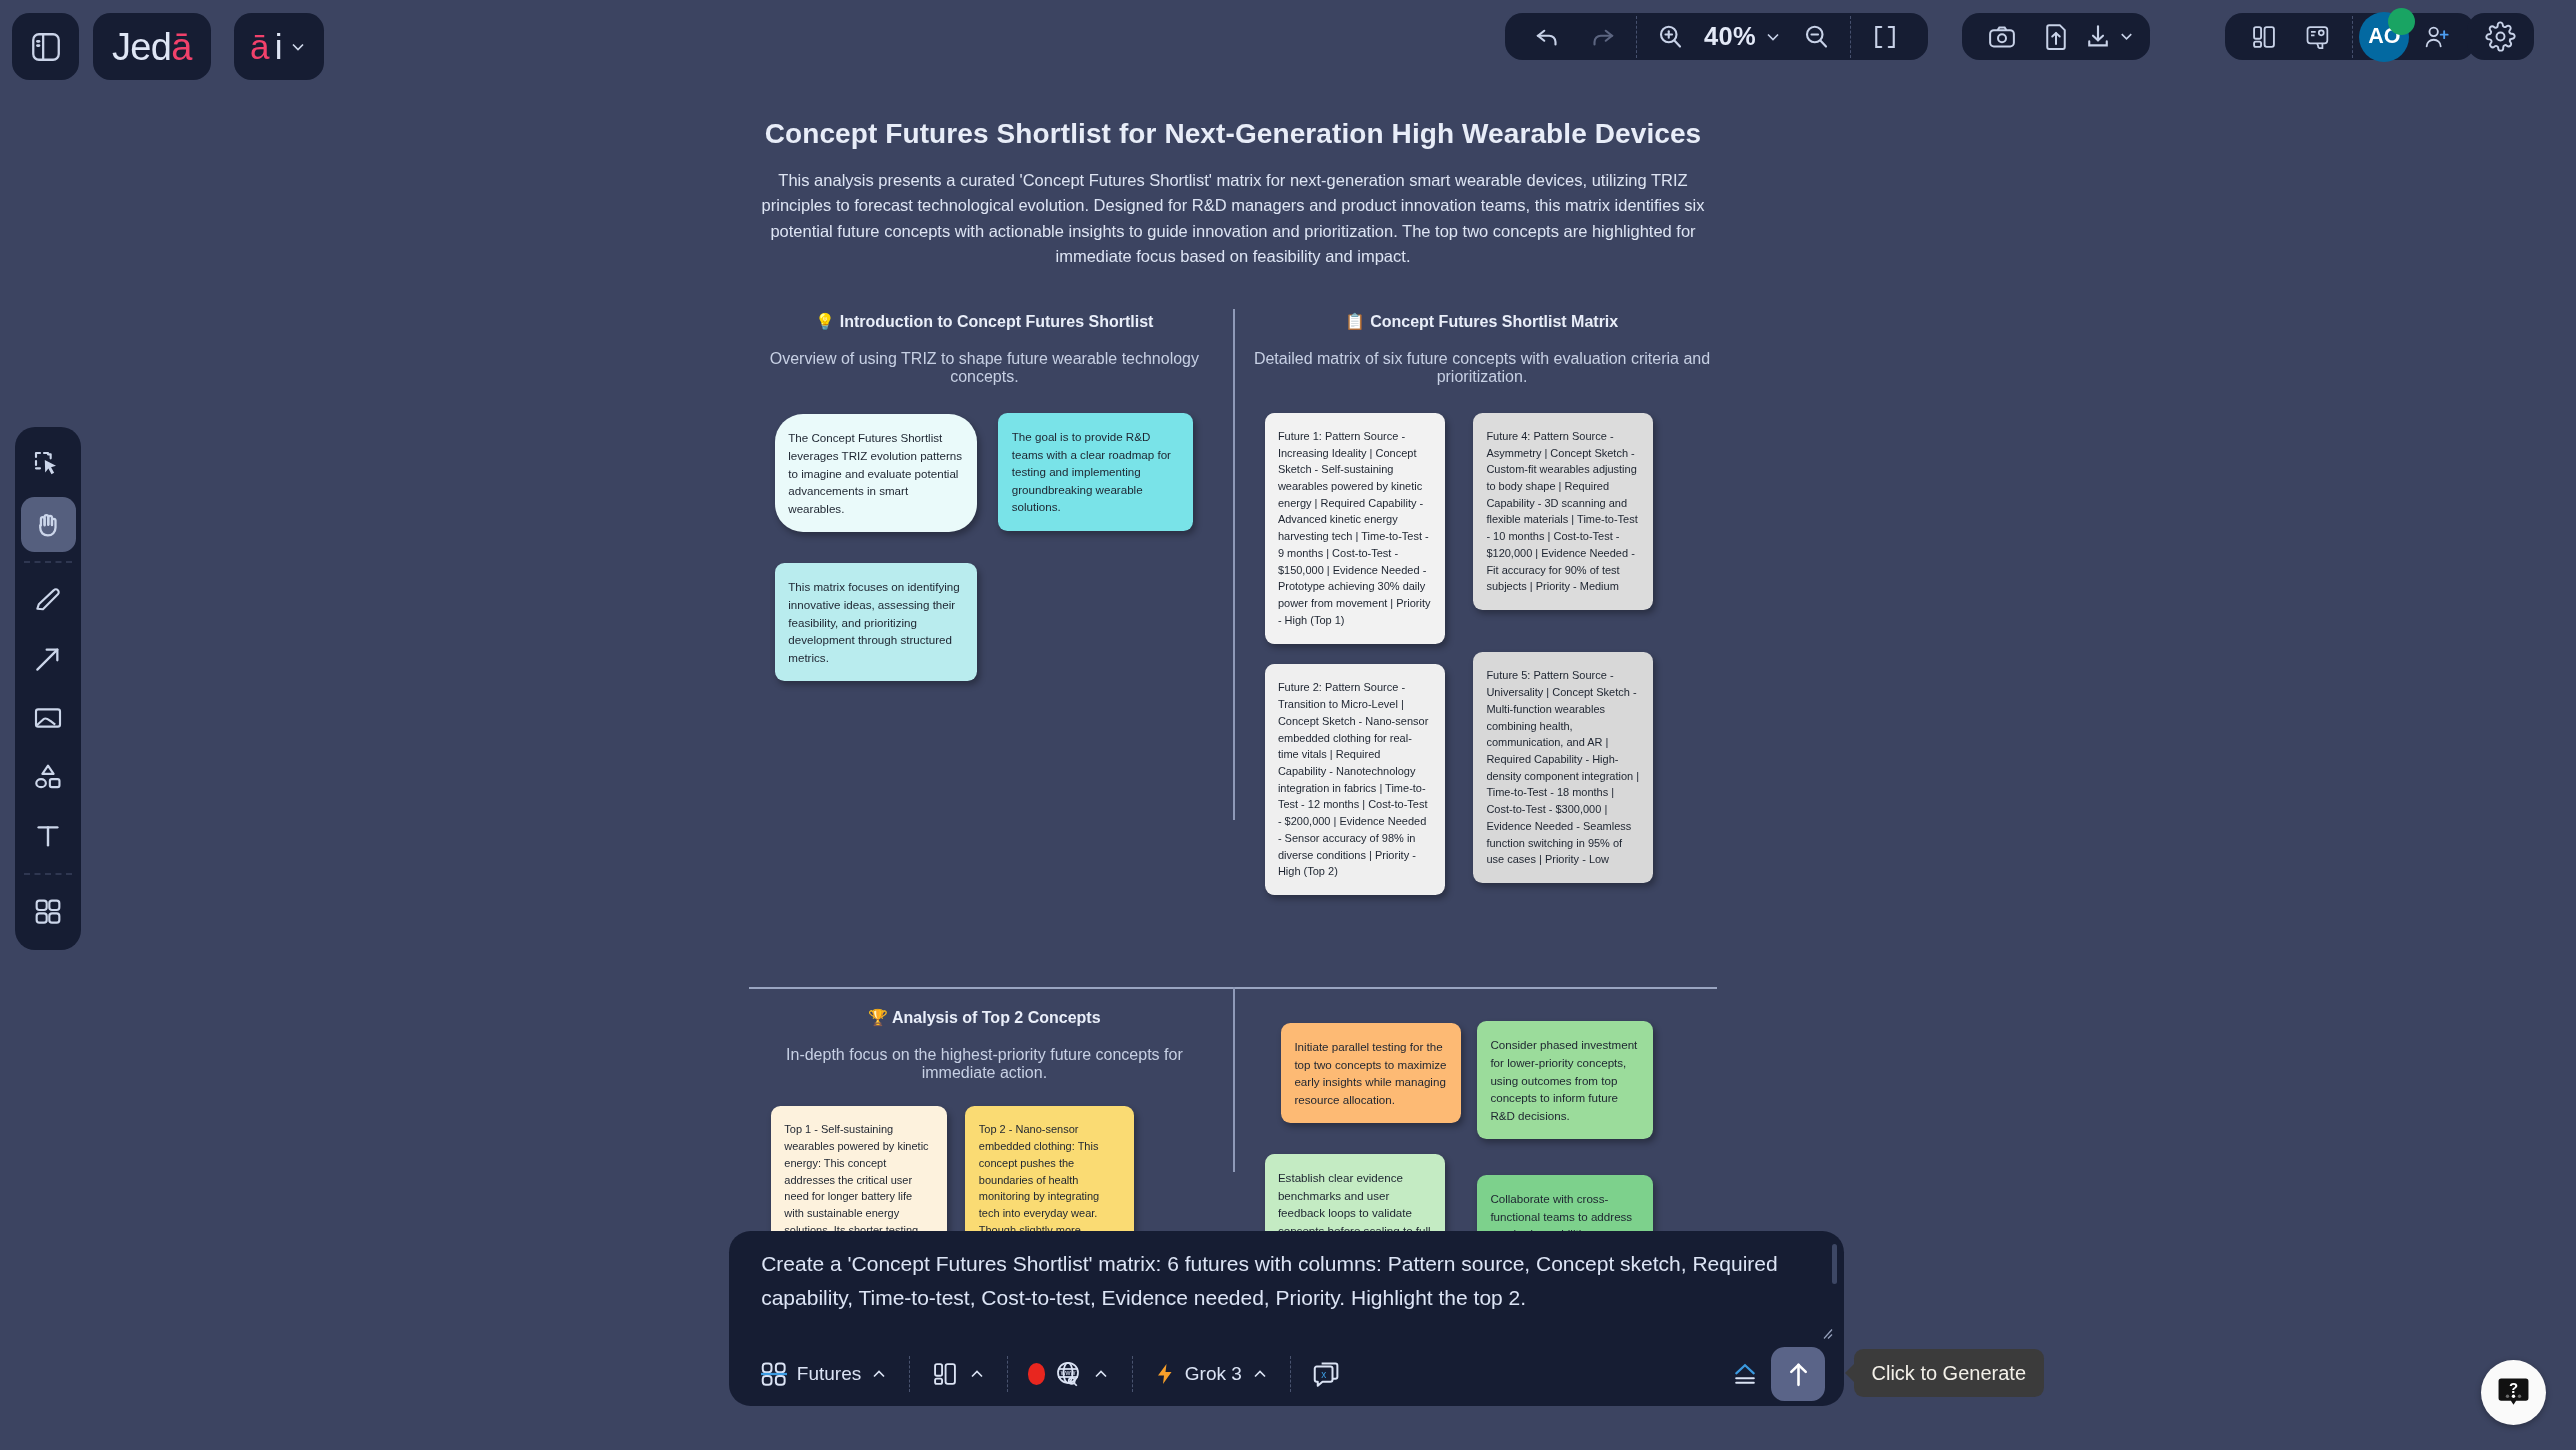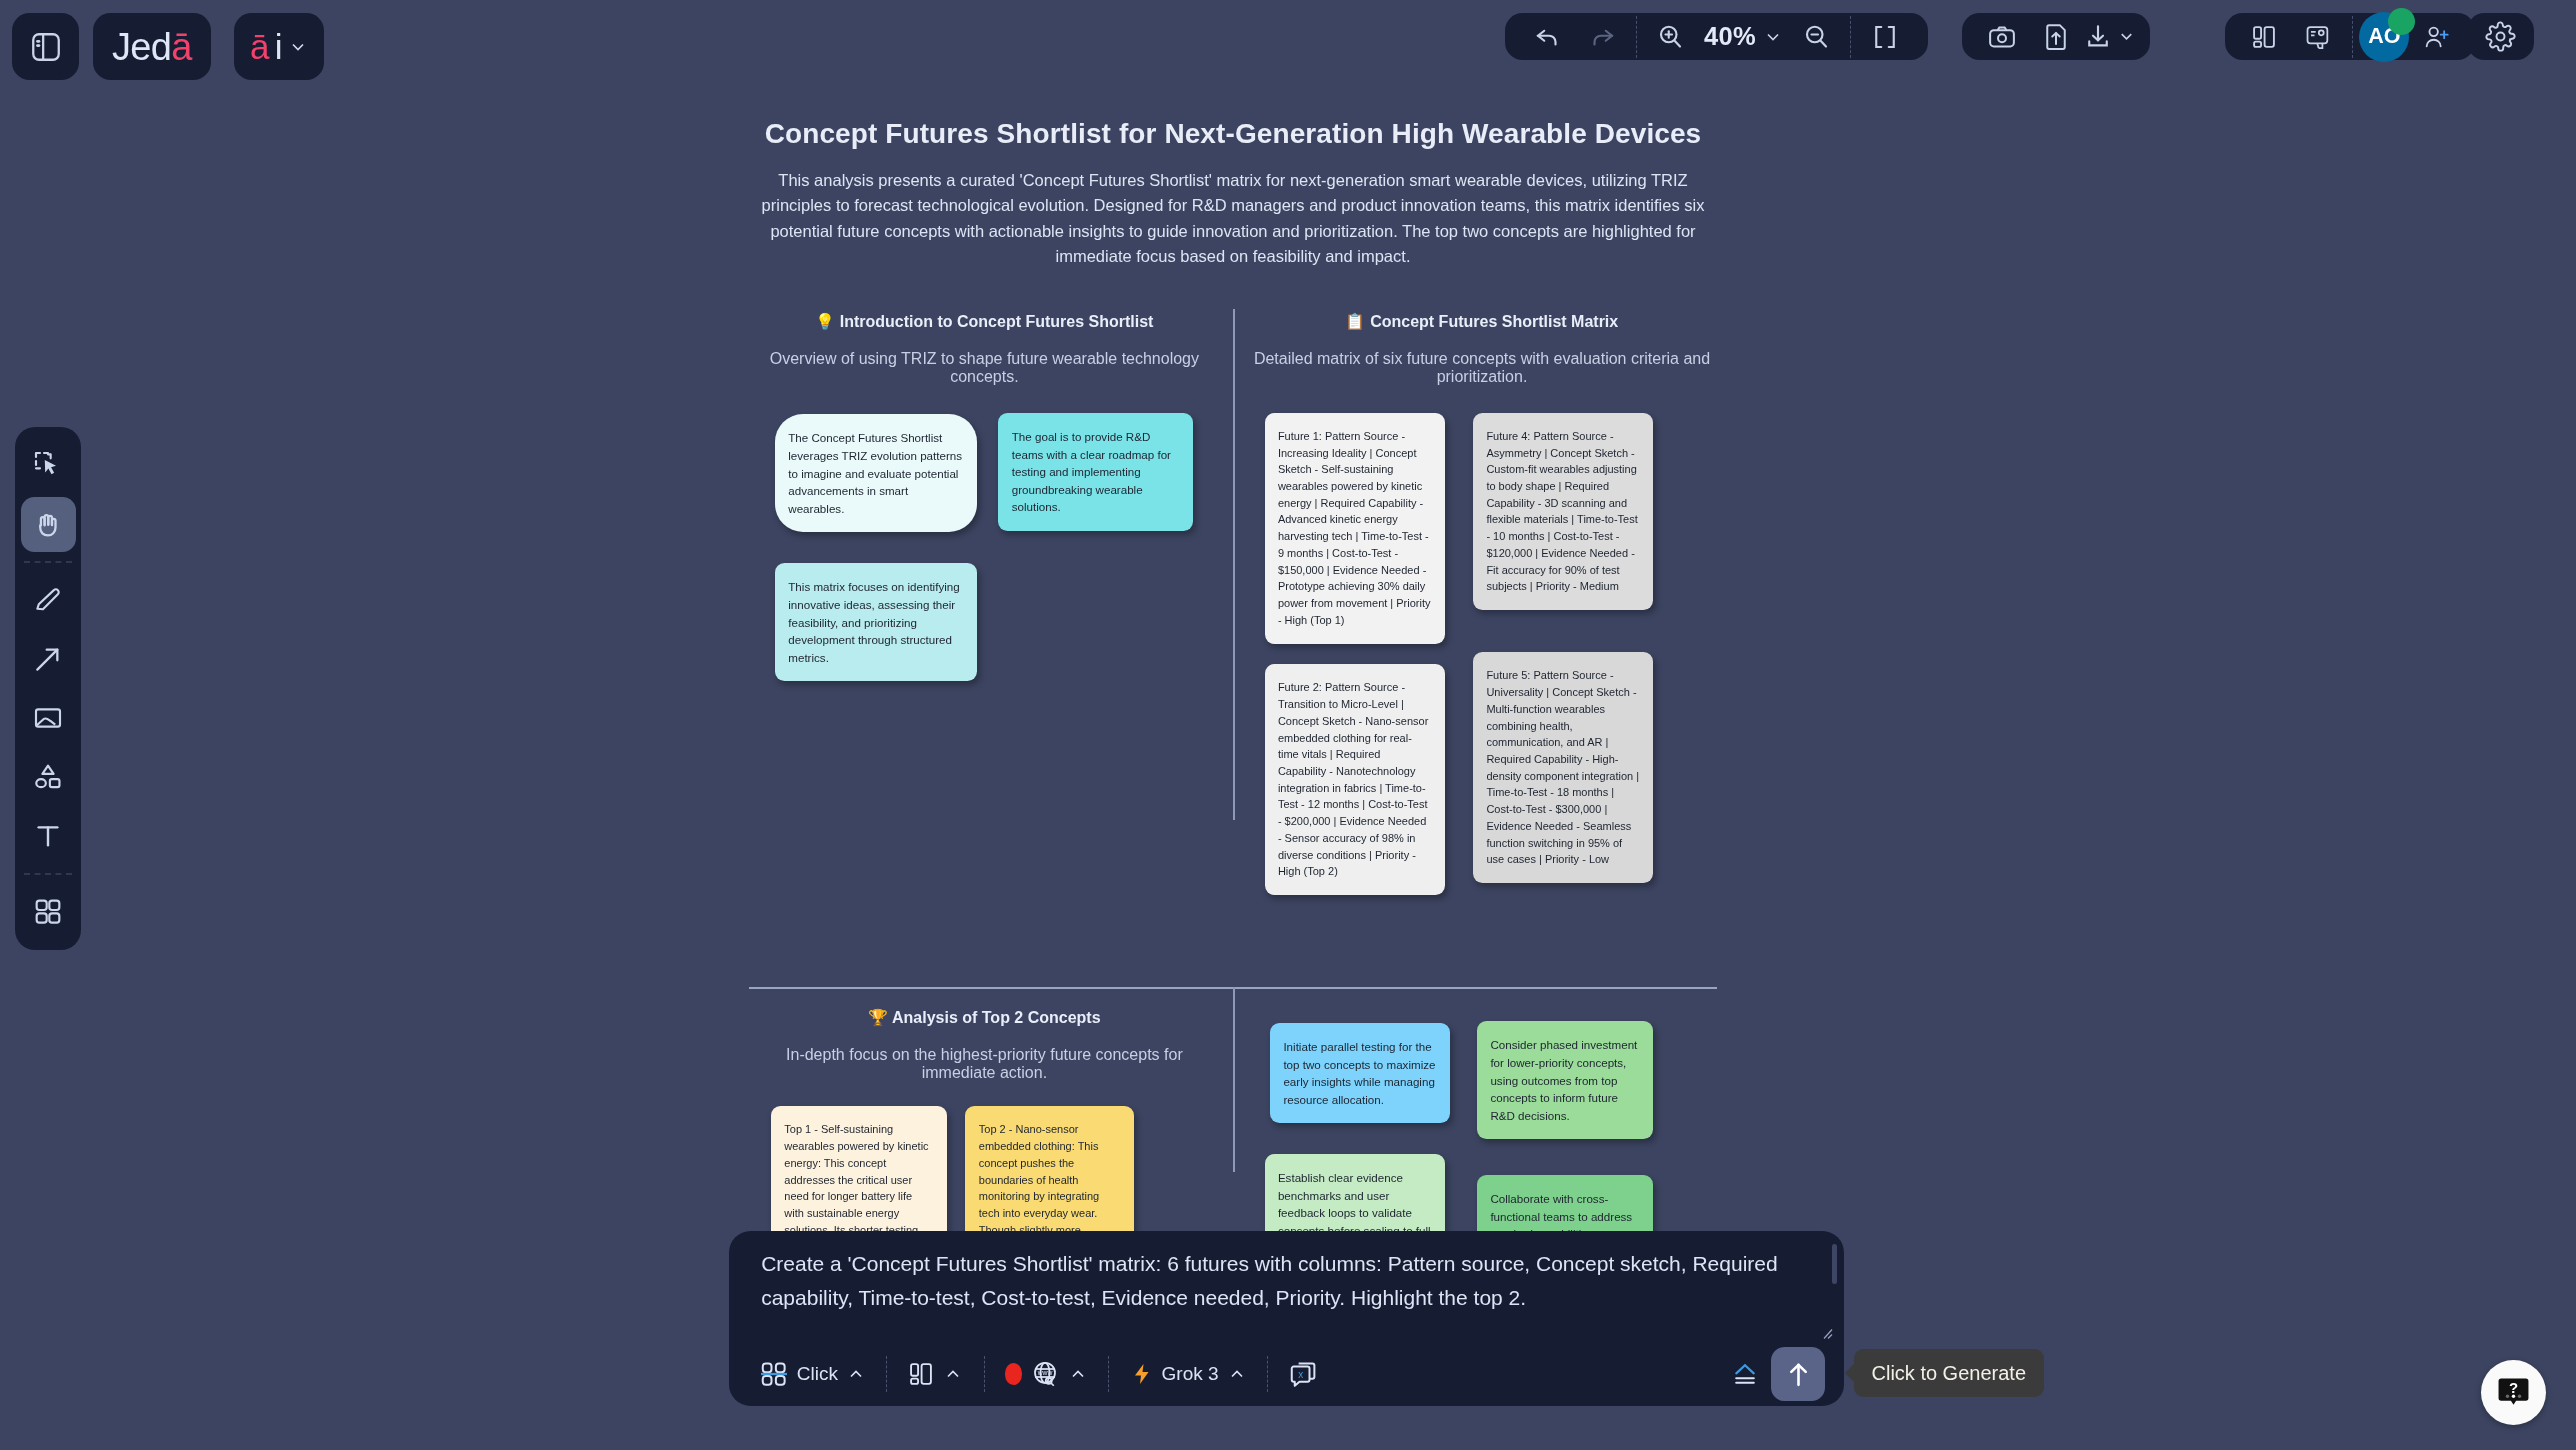--- a/index.html
+++ b/index.html
@@ -397,21 +397,21 @@
         <div class="quad-sub">In-depth focus on the highest-priority future concepts for immediate action.</div>
       </div>
       <div class="cards" style="height:155px;">
         <div class="card" style="left:21.5px; top:15px; width:176px; background:#fdf2dd; font-size:11px;">Top 1 - Self-sustaining wearables powered by kinetic energy: This concept addresses the critical user need for longer battery life with sustainable energy solutions. Its shorter testing timeline and moderate cost make it a feasible starting point for innovation, with significant market potential.</div>
         <div class="card" style="left:216px; top:15px; width:169px; background:#fadb73; font-size:11px;">Top 2 - Nano-sensor embedded clothing: This concept pushes the boundaries of health monitoring by integrating tech into everyday wear. Though slightly more expensive and time-intensive, its potential to redefine user experience and wellness tracking justifies the high priority.</div>
       </div>
     </div>
 
     <div class="quad" style="left:511px; top:712px;">
       <div class="cards" style="height:222px;">
-        <div class="card" style="left:23px; top:15px; width:180px; background:#7dd3fc;">Initiate parallel testing for the top two concepts to maximize early insights while managing resource allocation.</div>
+        <div class="card" style="left:34px; top:15px; width:180px; background:#fdba74;">Initiate parallel testing for the top two concepts to maximize early insights while managing resource allocation.</div>
         <div class="card" style="left:230px; top:13.4px; width:176px; background:#9bdc9b;">Consider phased investment for lower-priority concepts, using outcomes from top concepts to inform future R&amp;D decisions.</div>
         <div class="card" style="left:17.5px; top:146px; width:180px; background:#c4ebc3;">Establish clear evidence benchmarks and user feedback loops to validate concepts before scaling to full development.</div>
         <div class="card" style="left:230px; top:167px; width:176px; background:#7dd18c;">Collaborate with cross-functional teams to address required capabilities, ensuring technical and market readiness.</div>
       </div>
     </div>
   </div>
 
   <div class="prompt-panel">
     <textarea class="prompt-text" style="">Create a 'Concept Futures Shortlist' matrix: 6 futures with columns: Pattern source, Concept sketch, Required capability, Time-to-test, Cost-to-test, Evidence needed, Priority. Highlight the top 2.</textarea>
     <div class="scrollbar-hint"></div>
@@ -424,21 +424,21 @@
 
     <div class="ctrl-row">
       <div class="ctrl">
         <svg width="30" height="30" viewBox="0 0 24 24" fill="none" stroke="currentColor" stroke-width="1.6">
           <rect x="3" y="3.5" width="7" height="7" rx="2.4"></rect>
             <rect x="13.5" y="3.5" width="7" height="7" rx="2.4"></rect>
           <rect x="3" y="13.5" width="7" height="7" rx="2.4"></rect>
             <rect x="13.5" y="13.5" width="7" height="7" rx="2.4"></rect>
           <line x1="1.6" y1="12" x2="22.4" y2="12" stroke="#3b9ae0" stroke-width="1.8"></line>
         </svg>
-        <span>Click</span>
+        <span>Futures</span>
         <svg width="20" height="20" viewBox="0 0 24 24" fill="none" stroke="currentColor" stroke-width="2">
             <polyline points="6 15 12 9 18 15"></polyline>
           </svg>
       </div>
       <div class="ctrl-sep"></div>
 
       <div class="ctrl">
         <svg width="28" height="28" viewBox="0 0 24 24" fill="none" stroke="currentColor" stroke-width="1.6">
             <rect x="3.5" y="3.5" width="6" height="10" rx="1.6"></rect>
             <rect x="3.5" y="16" width="6" height="4.5" rx="1.4"></rect>

